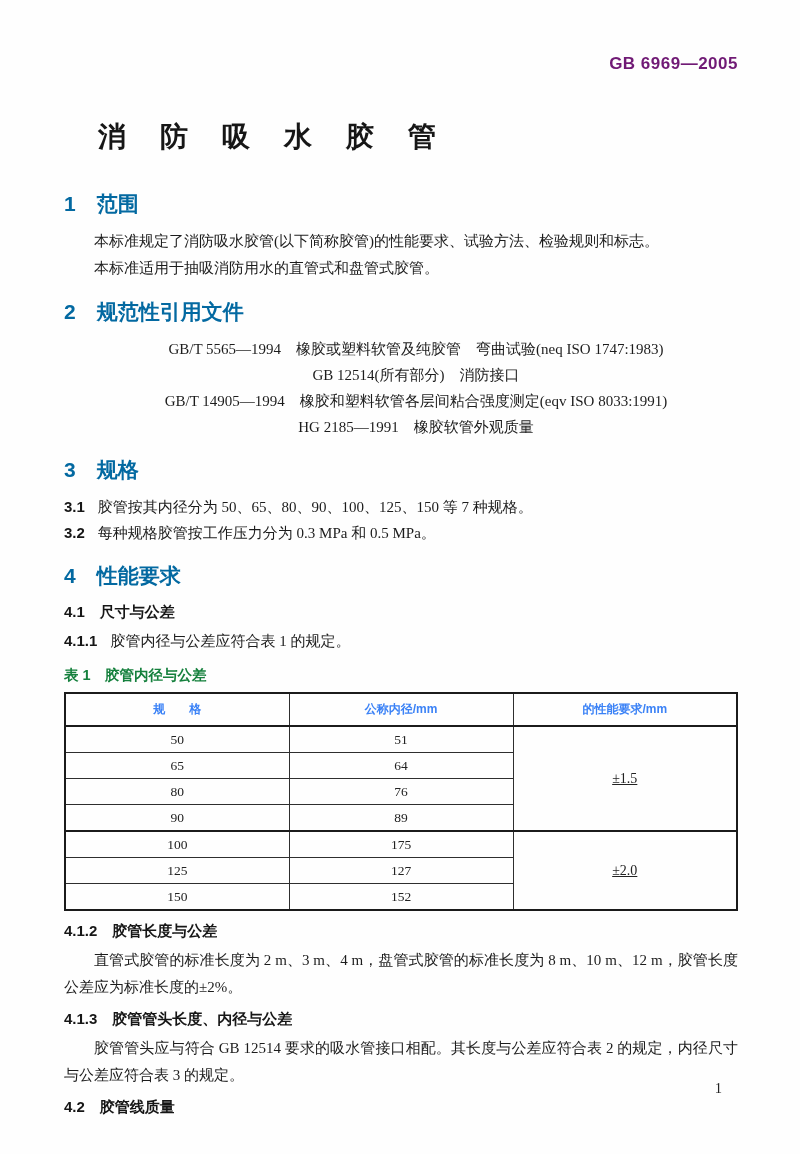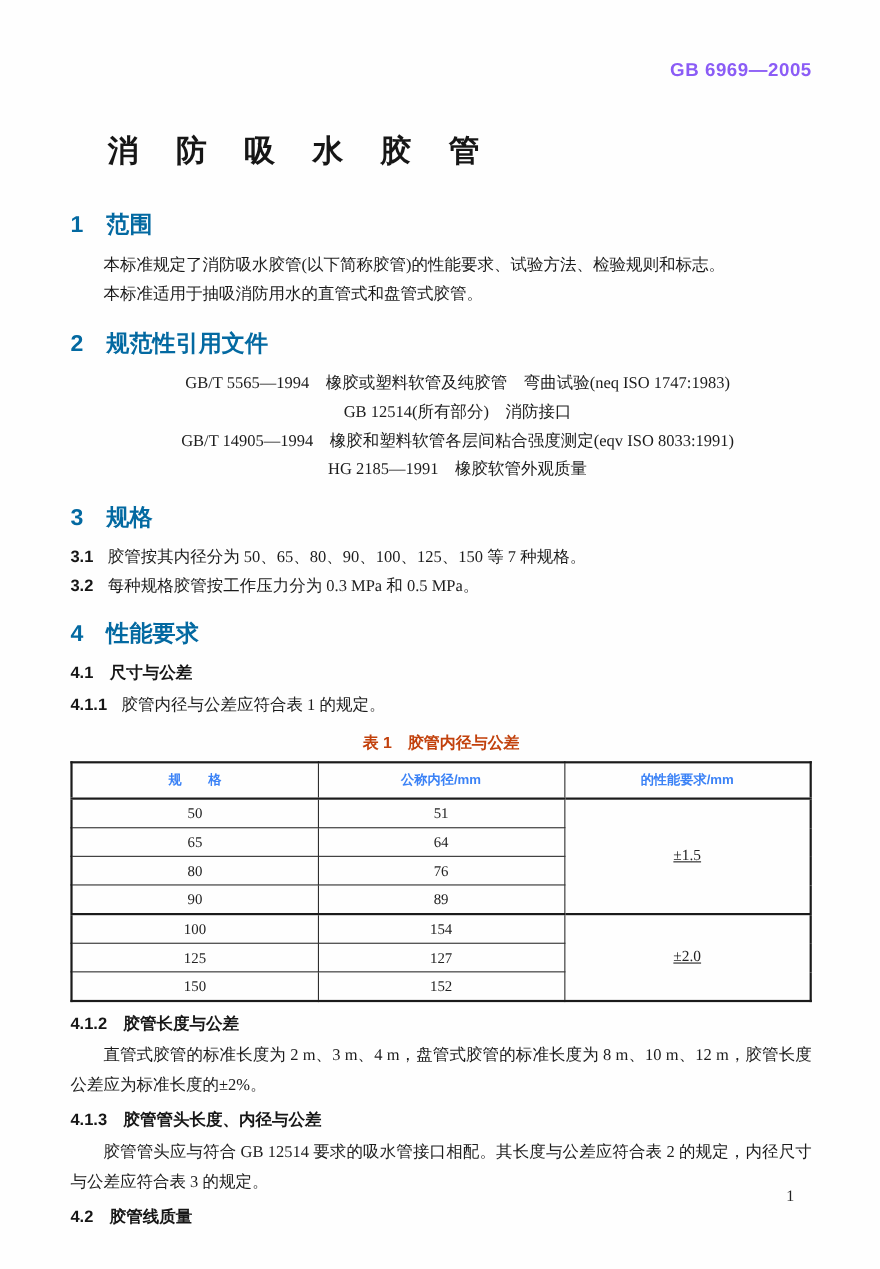--- a/index.html
+++ b/index.html
@@ -5,21 +5,21 @@
   html,body { margin:0; padding:0; background:#ffffff; }
   .page {
     position:relative; width:800px; height:1154px; box-sizing:border-box;
     background:#fefefe; color:#1c1c1c; overflow:hidden;
     padding:0 62px 0 64px;
     font-family:"Liberation Serif", serif;
   }
   .std-code {
     padding-top:54px; text-align:right;
     font-family:"Liberation Sans", sans-serif; font-weight:700;
-    font-size:17px; letter-spacing:0.5px; color:#8b5cf6;
+    font-size:17px; letter-spacing:0.5px; color:#701a75;
   }
   .doc-title {
     margin-top:44px; text-align:left; font-weight:700; font-size:28px;
     letter-spacing:34px; text-indent:34px; color:#161616;
     font-family:"Liberation Sans", sans-serif; white-space:nowrap;
   }
   .h1 {
     margin-top:34px; margin-bottom:10px; font-weight:700; font-size:21px;
     font-family:"Liberation Sans", sans-serif; color:#0369a1;
   }
@@ -30,22 +30,22 @@
   }
   .para { font-size:15px; line-height:27px; text-indent:2em; text-align:justify; }
   .ref-list { margin-top:2px; }
   .ref { font-size:15px; line-height:26px; padding-left:2em;text-align:center; }
   .clause { font-size:15px; line-height:26px; }
   .cnum {
     font-weight:700; font-family:"Liberation Sans", sans-serif;
     margin-right:13px; color:#161616;text-align:right;
   }
   .tcaption {
-    margin:12px 0 7px; text-align:center; font-weight:700; font-size:14.5px;
-    font-family:"Liberation Sans", sans-serif; color:#c2410c;
+    margin:12px 0 7px; font-weight:700; font-size:14.5px;
+    font-family:"Liberation Sans", sans-serif; color:#15803d;
   }
   table.t1 {
     width:100%; border-collapse:collapse; table-layout:fixed;
     border:2px solid #1b1b1b; font-size:13.5px; color:#222;
   }
   .t1 th, .t1 td { border:1px solid #2e2e2e; padding:0; text-align:center; }
   .t1 th {
     height:31px; font-weight:700; font-size:12px;
     font-family:"Liberation Sans", sans-serif;
     border-bottom:2px solid #1b1b1b; color:#3b82f6;
@@ -116,21 +116,21 @@
       <tr>
         <td>80</td>
         <td>76</td>
       </tr>
       <tr>
         <td>90</td>
         <td>89</td>
       </tr>
       <tr class="group2-start">
         <td>100</td>
-        <td>154</td>
+        <td>175</td>
         <td class="tol" rowspan="3">±2.0</td>
       </tr>
       <tr>
         <td>125</td>
         <td>127</td>
       </tr>
       <tr>
         <td>150</td>
         <td>152</td>
       </tr>

